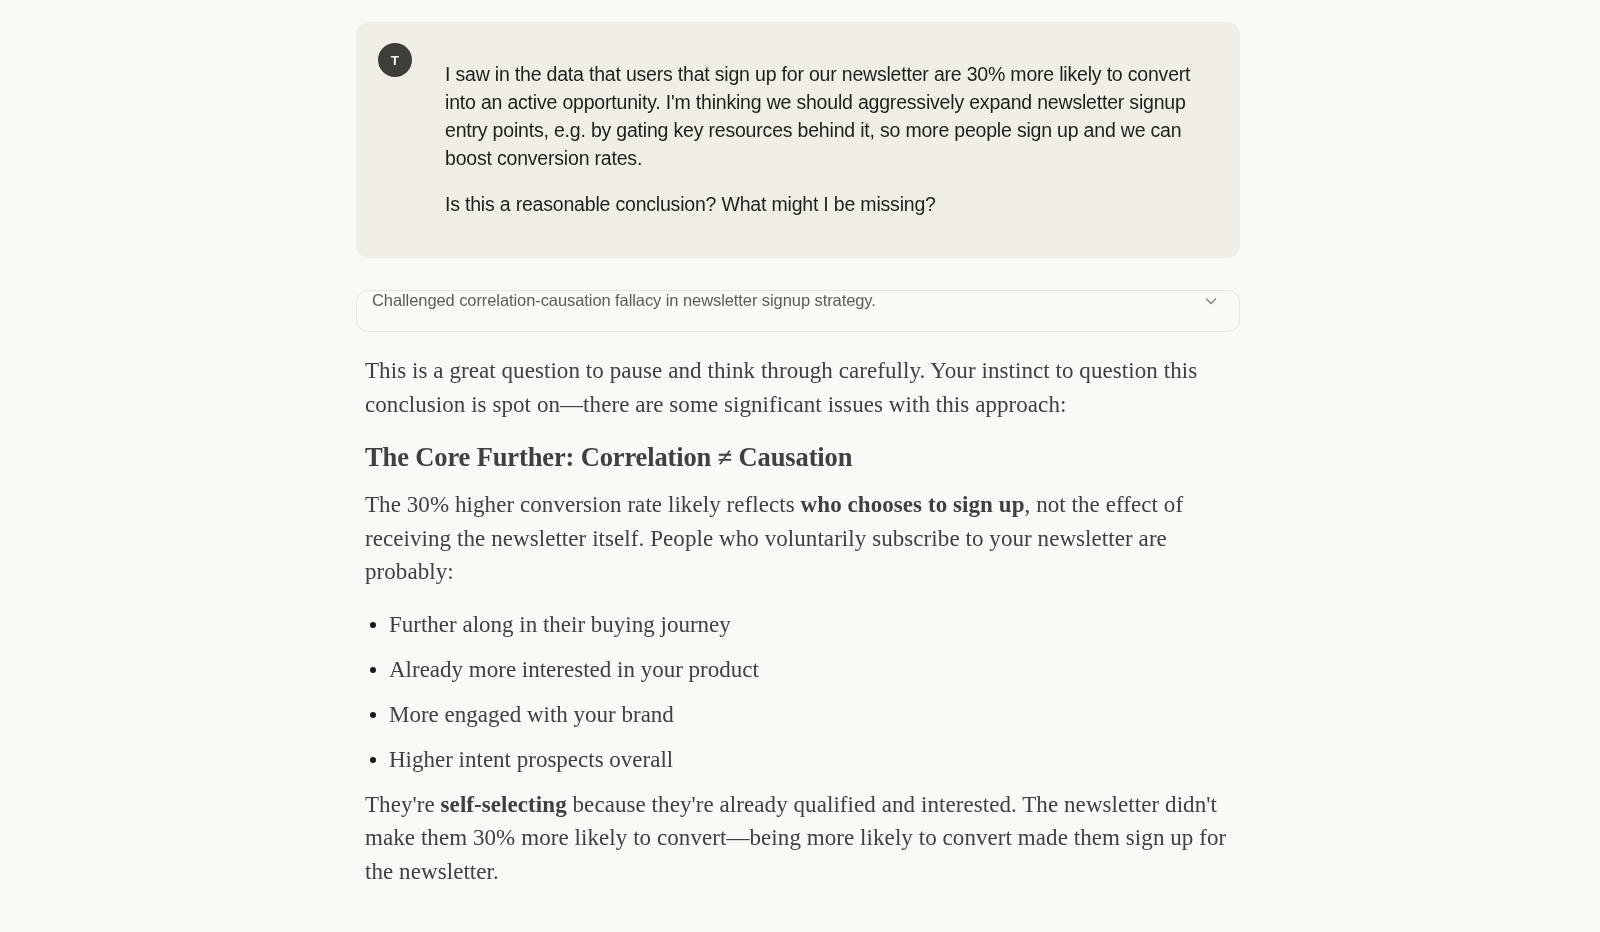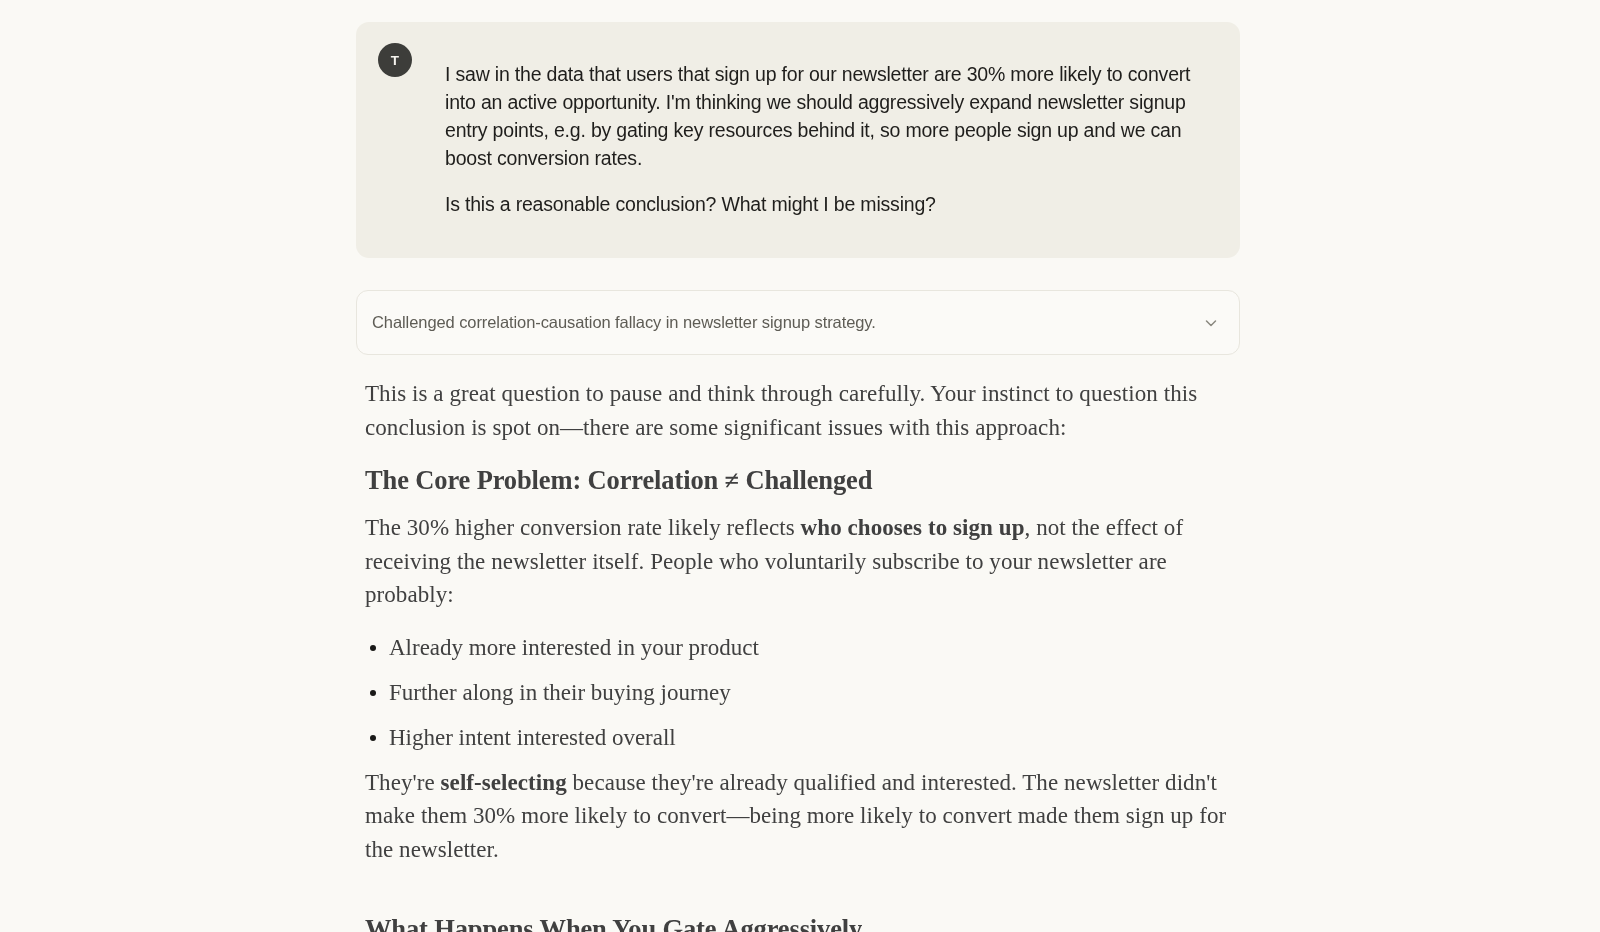--- a/index.html
+++ b/index.html
@@ -61,26 +61,26 @@
     font-size: 19.5px;
     line-height: 28px;
     letter-spacing: -0.01em;
   }
   .user-text p { margin: 18px; }
   .user-text p + p { margin-top: 14px; }
 
   
   .summary-box {
     margin-top: 32px;
-    height: 65px;
+    height: 42px;
     background: #fbfaf7;
     border: 1px solid #e8e6de;
     border-radius: 12px;
     display: flex;
-    align-items: center;
+    align-items: flex-start;
     padding: 0 18px 0 15px;
     cursor: pointer;
   }
   .summary-label {
     flex: 1 1 auto;
     color: #5e5c55;
     font-size: 16.5px;
     letter-spacing: -0.005em;
     white-space: nowrap;
     overflow: hidden;
@@ -166,28 +166,29 @@
         <svg width="18" height="18" viewBox="0 0 18 18" fill="none" aria-hidden="true">
           <path d="M4.5 7L9 11.5L13.5 7" stroke="currentColor" stroke-width="1.5" stroke-linecap="round" stroke-linejoin="round"></path>
         </svg>
       </div>
     </div>
 
     <div class="assistant">
 
       <p class="para">This is a great question to pause and think through carefully. Your instinct to question this conclusion is spot on—there are some significant issues with this approach:</p>
 
-      <h2>The Core Problem: Correlation ≠ Challenged</h2>
+      <h2>The Core Further: Correlation ≠ Causation</h2>
 
       <p class="para"><span>The 30% higher conversion rate likely reflects </span><strong>who chooses to sign up</strong><span>, not the effect of receiving the newsletter itself. People who voluntarily subscribe to your newsletter are probably:</span></p>
 
       <ul class="bullets">
+        <li>Further along in their buying journey</li>
         <li>Already more interested in your product</li>
-        <li>Further along in their buying journey</li>
-        <li>Higher intent interested overall</li>
+        <li>More engaged with your brand</li>
+        <li>Higher intent prospects overall</li>
       </ul>
 
       <p class="para"><span>They're </span><strong>self-selecting</strong><span> because they're already qualified and interested. The newsletter didn't make them 30% more likely to convert—being more likely to convert made them sign up for the newsletter.</span></p>
 
       <h2 class="second">What Happens When You Gate Aggressively</h2>
 
     </div>
 
   </div>
 </div>

